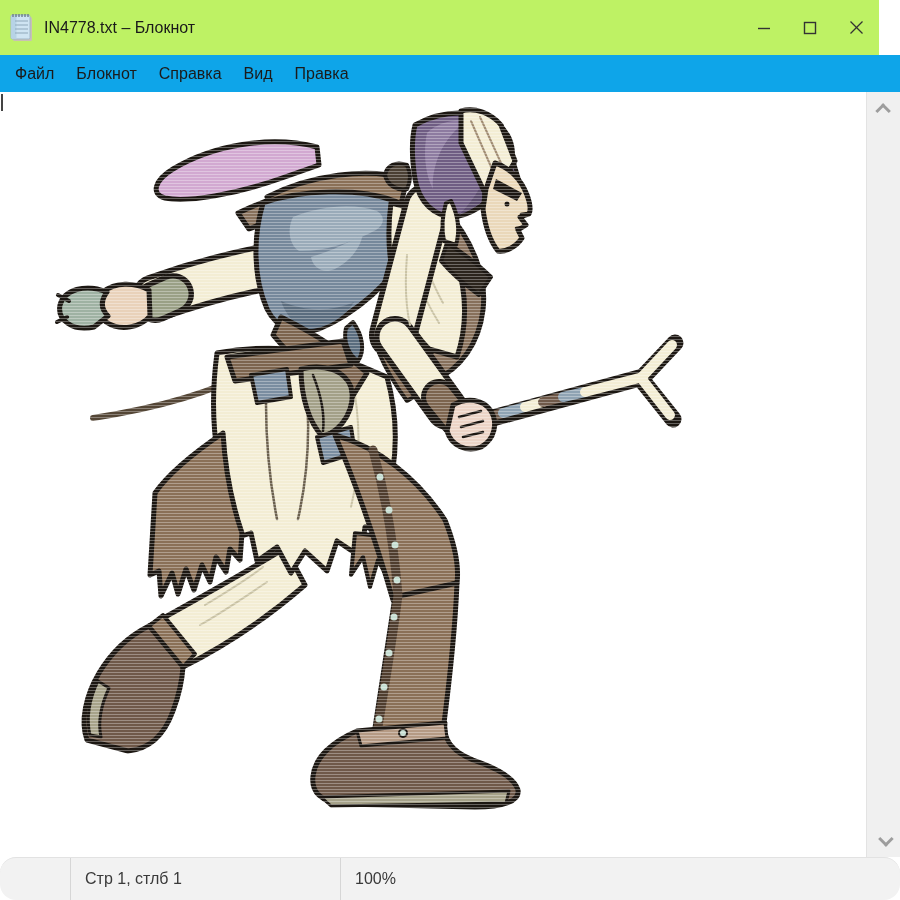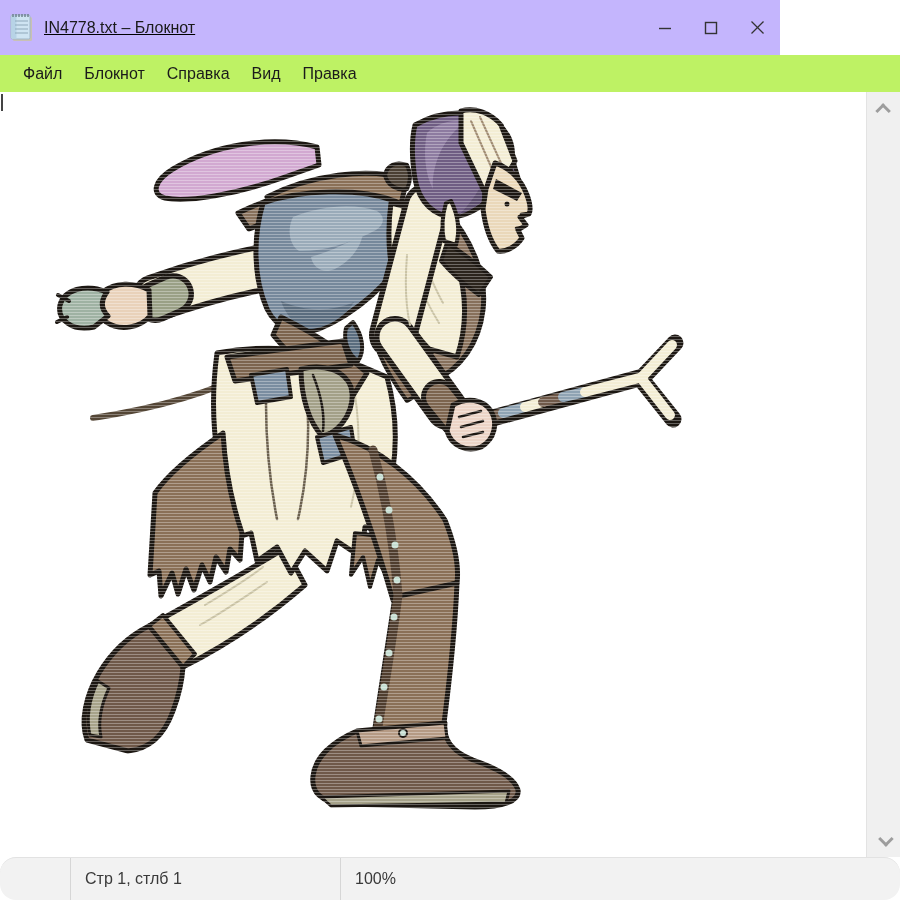--- a/index.html
+++ b/index.html
@@ -2,27 +2,27 @@
 <html><head>
 <meta charset="utf-8">
 <style>
   html,body{margin:0;padding:0;background:#fff;}
   *{box-sizing:border-box;}
   .window{
     position:relative;width:900px;height:900px;background:#ffffff;
     font-family:"Liberation Sans","DejaVu Sans",sans-serif;overflow:hidden;
   }
   
-  .titlebar{position:absolute;left:0;top:0;width:780px;height:55px;background:#c4b5fd;display:flex;align-items:center;text-decoration:underline;}
+  .titlebar{position:absolute;left:0;top:0;width:879px;height:55px;background:#bef264;display:flex;align-items:center;}
   .app-icon{margin-left:8px;width:28px;height:32px;flex:0 0 auto;}
   .title-text{margin-left:8px;font-size:16px;color:#1a1a1a;white-space:nowrap;}
   .win-buttons{position:absolute;right:0;top:0;height:55px;display:flex;}
   .win-btn{width:46px;height:55px;display:flex;align-items:center;justify-content:center;background:transparent;border:none;padding:0;cursor:default;}
   
-  .menubar{position:absolute;left:0;top:55px;width:900px;height:37px;background:#bef264;display:flex;align-items:center;padding-left:12px;}
+  .menubar{position:absolute;left:0;top:55px;width:900px;height:37px;background:#0ea5e9;display:flex;align-items:center;padding-left:4px;}
   .menu-item{font-size:16px;color:#1b1b1b;padding:6px 11px;white-space:nowrap;}
   
   .editor{position:absolute;left:0;top:92px;width:866px;height:765px;background:#ffffff;overflow:hidden;}
   .caret{position:absolute;left:1px;top:2px;width:2px;height:17px;background:#444;}
   .artwork{position:absolute;left:55px;top:13px;width:640px;height:720px;}
   .artwork svg{width:100%;height:100%;display:block;}
   .scanlines{position:absolute;left:0;top:0;width:100%;height:100%;pointer-events:none;
     background:repeating-linear-gradient(180deg, rgba(255,255,255,0.32) 0px, rgba(255,255,255,0.32) 1px, transparent 1px, transparent 3px);}
   
   .scrollbar{position:absolute;left:866px;top:92px;width:34px;height:765px;background:#f0f0f0;border-left:1px solid #e3e3e3;}

